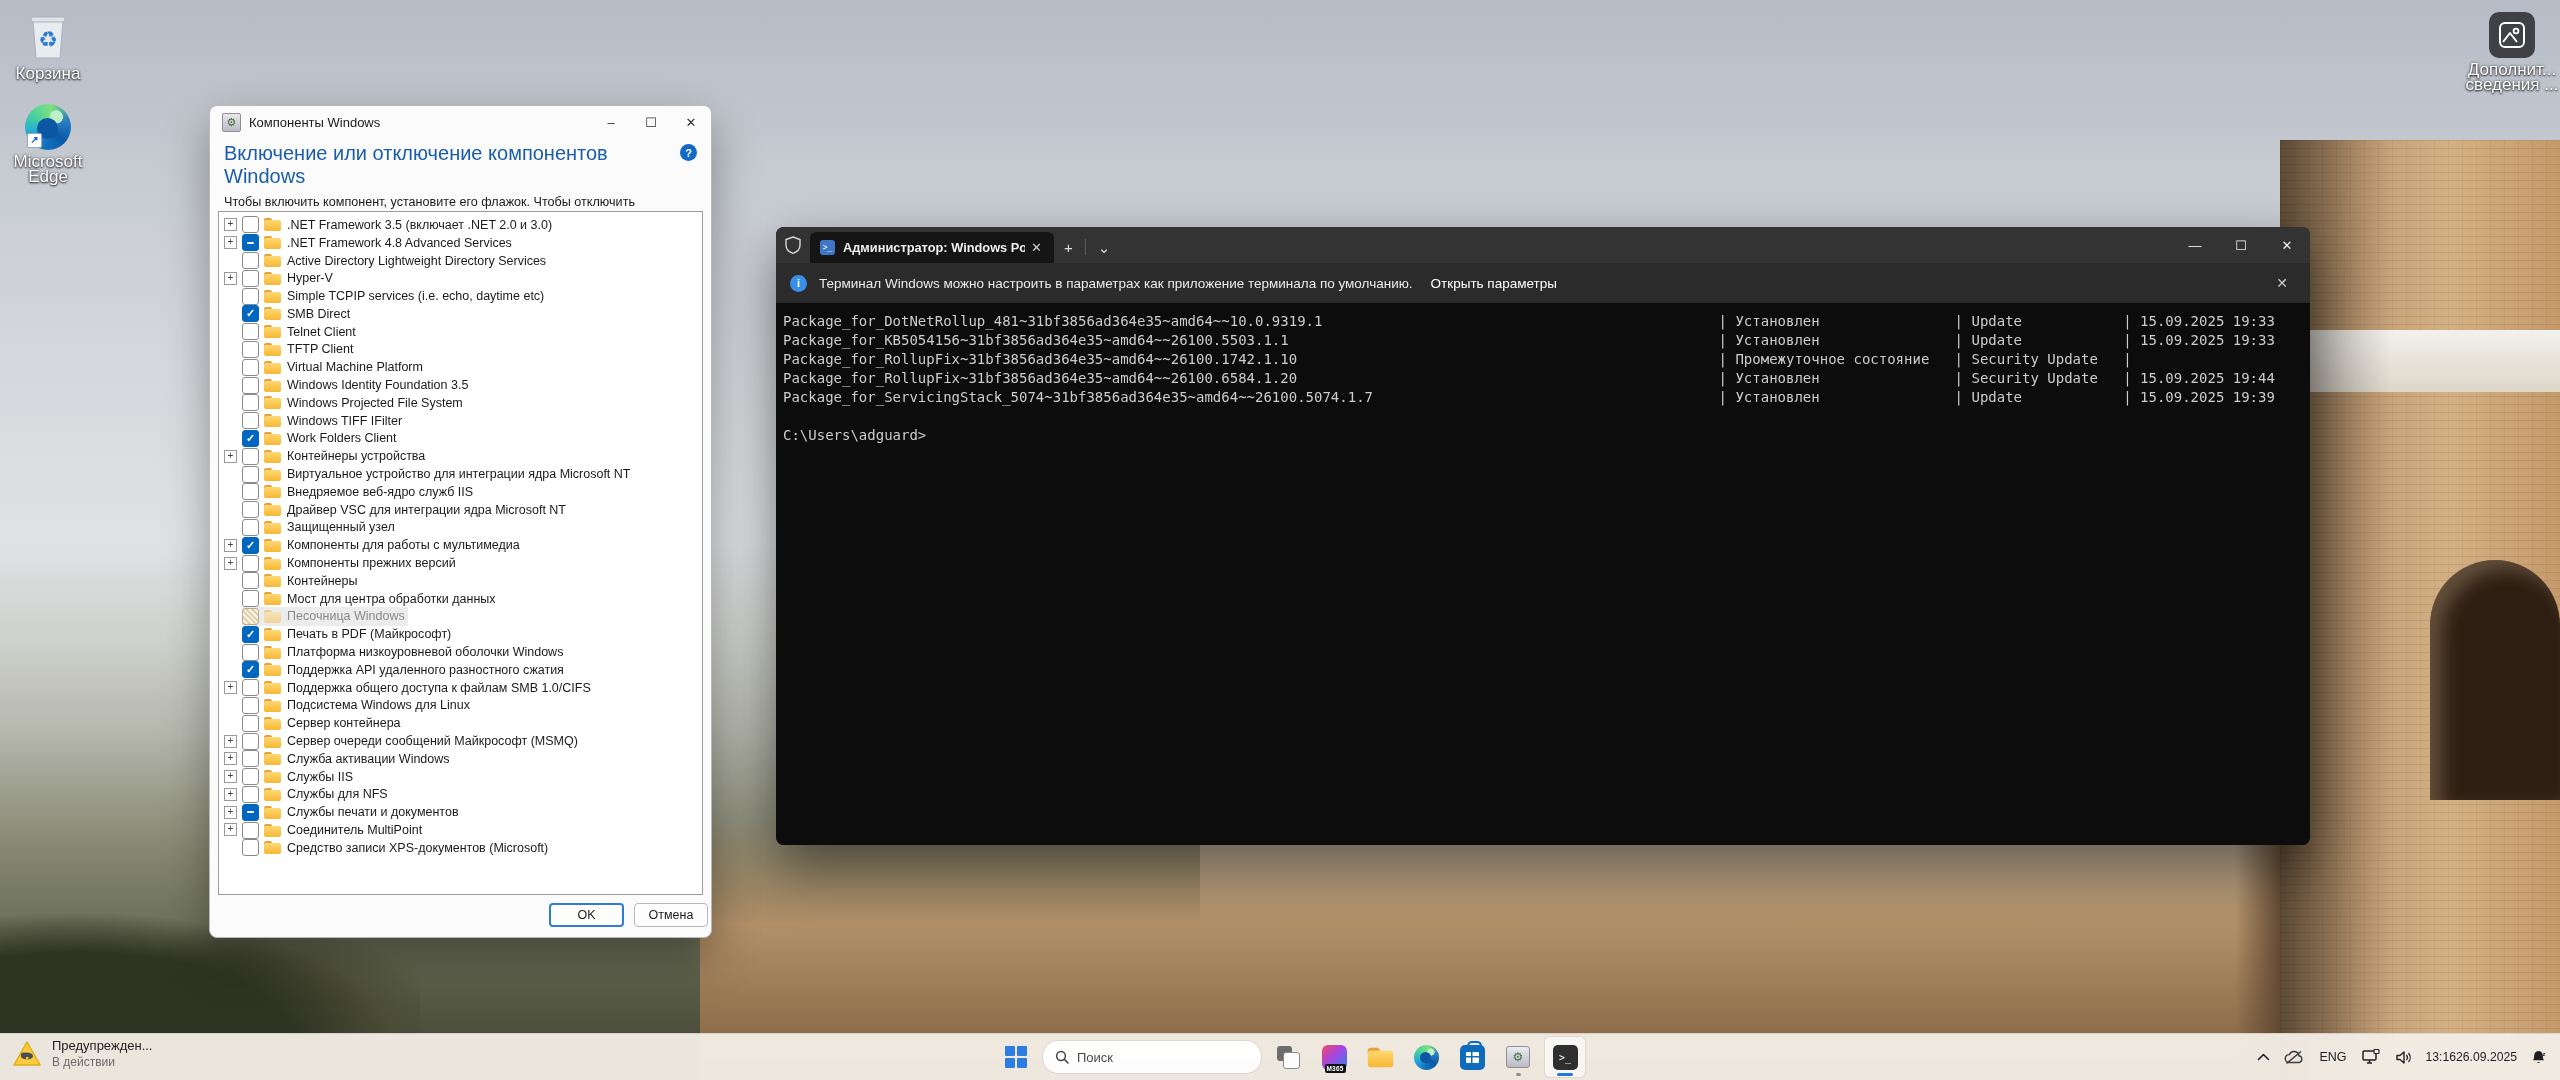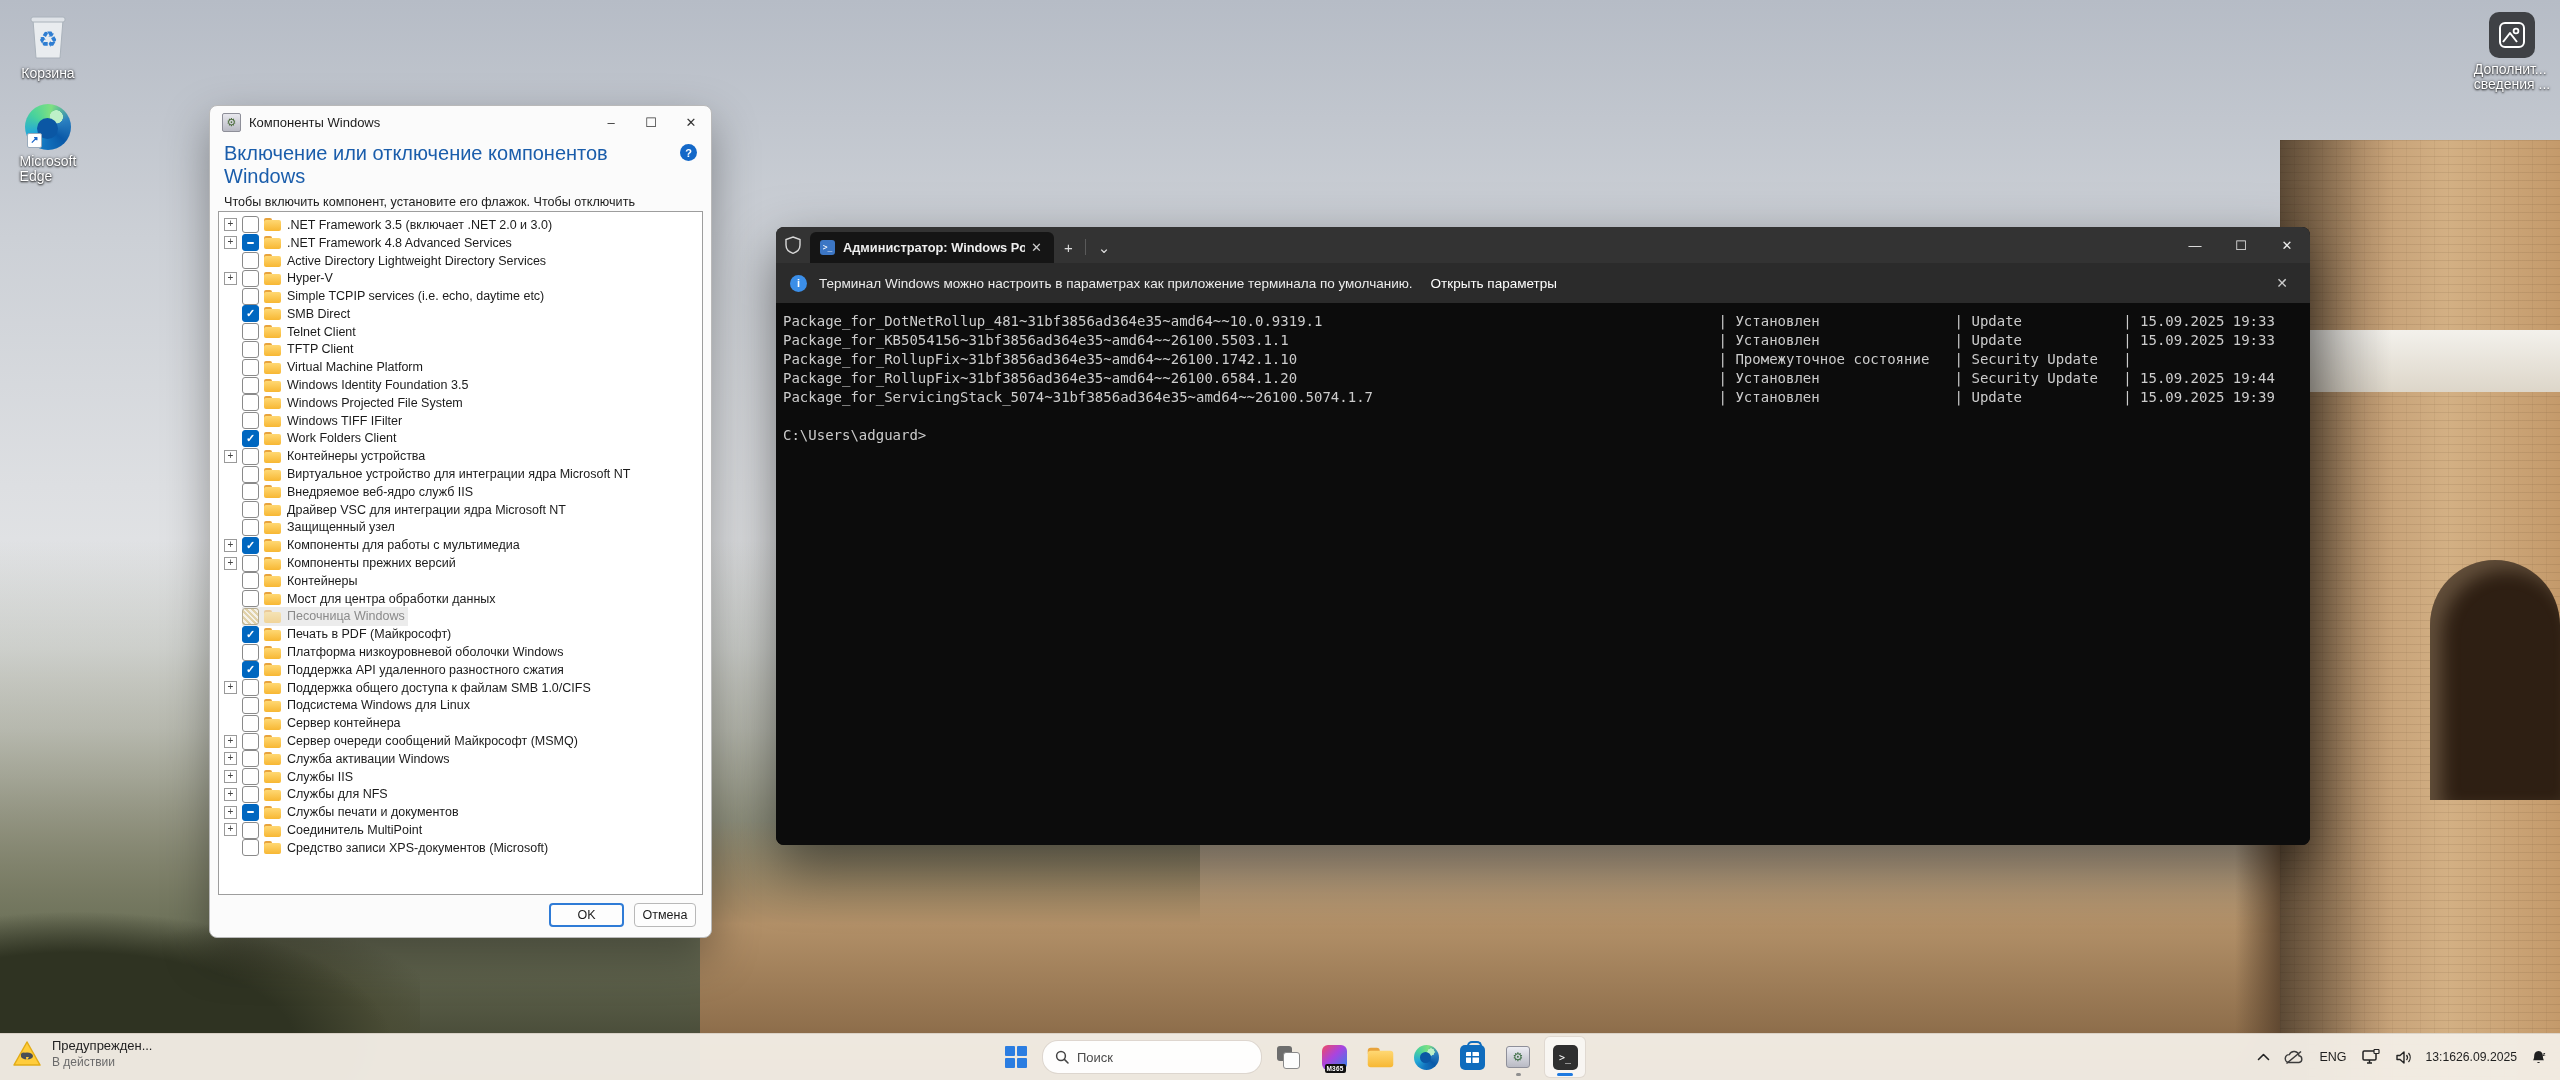--- a/index.html
+++ b/index.html
@@ -21,21 +21,21 @@
   .bg-bridge .bricks{position:absolute;inset:0;opacity:.5;
       background:repeating-linear-gradient(180deg,rgba(60,35,15,.18) 0 1px,transparent 1px 8px),
                  repeating-linear-gradient(90deg,rgba(60,35,15,.10) 0 1px,transparent 1px 14px);}
   .bg-bridge .buildings{position:absolute;left:20px;top:190px;width:260px;height:62px;background:linear-gradient(180deg,#f3f1ec,#ddd6c9);}
   .bg-bridge .arch{position:absolute;right:0;top:420px;width:130px;height:240px;background:#2e1f13;border-radius:70px 70px 0 0;box-shadow:inset 12px 10px 18px rgba(255,225,180,.25);}
   .bg-bridge .shade{position:absolute;inset:0;background:linear-gradient(90deg,rgba(0,0,0,.35),rgba(0,0,0,0) 40%);}
   .bg-gorge{position:absolute;right:255px;top:300px;width:70px;height:780px;background:linear-gradient(90deg,rgba(90,70,50,0),#5c452f 70%,#2e2115 100%);}
 
   
   .desk-icon{position:absolute;display:flex;flex-direction:column;align-items:center;gap:4px;width:96px;}
-  .desk-icon .lbl{color:#fff;font-size:14px;text-align:left;line-height:15px;
+  .desk-icon .lbl{color:#fff;font-size:17px;text-align:center;line-height:15px;
       text-shadow:0 1px 2px rgba(0,0,0,.85),0 0 3px rgba(0,0,0,.6);}
   .bin-svg{width:46px;height:48px;}
   .edge-ball{width:46px;height:46px;border-radius:50%;position:relative;
       background:radial-gradient(circle at 68% 28%,#bdf0c8 0 14%,transparent 15%),
                  conic-gradient(from 130deg,#0a59a8,#1273be,#24a8d8,#49d29c,#7ee081,#2a7fc0,#0a59a8);}
   .edge-ball .swirl{position:absolute;left:26%;top:30%;width:46%;height:46%;border-radius:50%;background:#0b57a4;}
   .shortcut{position:absolute;left:2px;bottom:2px;width:13px;height:13px;background:#fff;border:1px solid #9ab;border-radius:2px;
       color:#1b66c9;font-size:10px;line-height:12px;text-align:center;font-weight:bold;}
   .spot-icon{width:46px;height:46px;border-radius:10px;background:rgba(52,54,58,.92);display:flex;align-items:center;justify-content:center;}
 
@@ -74,21 +74,21 @@
   .folder::after{content:"";position:absolute;left:0;top:2px;right:0;bottom:0;background:linear-gradient(180deg,#ffd873,#f7b733);border-radius:2px;}
   .trow.disabled .folder{opacity:.45;}
   .tlabel{font-size:12.5px;color:#1b1b1b;white-space:nowrap;}
   .trow.disabled .tlabel{color:#8a8a8a;}
   .trow.disabled .hl{background:#ececec;}
   .hl{display:flex;align-items:center;padding:1px 3px 1px 0;}
   .dlg-btns{position:absolute;right:0;left:0;bottom:0;height:46px;}
   .btn{position:absolute;top:12px;height:24px;background:#fdfdfd;border:1px solid #b8b8b8;border-radius:4px;
        font-size:12.5px;color:#1b1b1b;display:flex;align-items:center;justify-content:center;font-family:inherit;}
   .btn.ok{left:339px;width:75px;border:2px solid #2f7bd6;}
-  .btn.cancel{left:424px;width:62px;}
+  .btn.cancel{left:424px;width:74px;}
 
   
   .term{position:absolute;left:776px;top:227px;width:1534px;height:618px;border-radius:8px;z-index:10;
         box-shadow:0 22px 55px rgba(0,0,0,.5);background:#0d0d0d;}
   .term-tb{height:36px;background:#333333;border-radius:8px 8px 0 0;display:flex;align-items:flex-end;}
   .shield{width:34px;display:flex;align-items:center;justify-content:center;align-self:stretch;}
   .tab{width:228px;height:31px;background:#151515;border-radius:6px 6px 0 0;display:flex;align-items:center;padding:0 6px 0 10px;}
   .ps-ico{width:15px;height:15px;background:#3c76c4;border-radius:3px;color:#fff;font-size:8px;line-height:15px;text-align:center;
           font-family:"DejaVu Sans Mono",monospace;flex:none;}
   .tab .ttxt{color:#efefef;font-size:12.8px;font-weight:600;margin-left:8px;flex:1;white-space:nowrap;overflow:hidden;}

